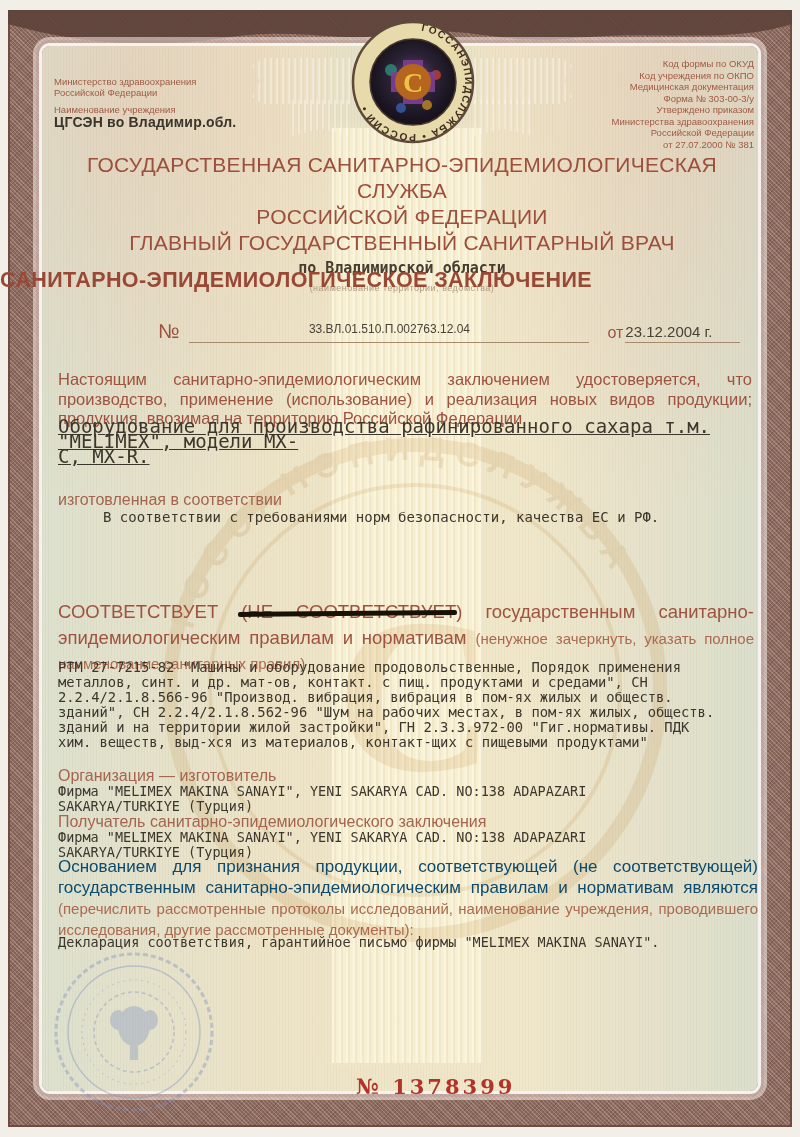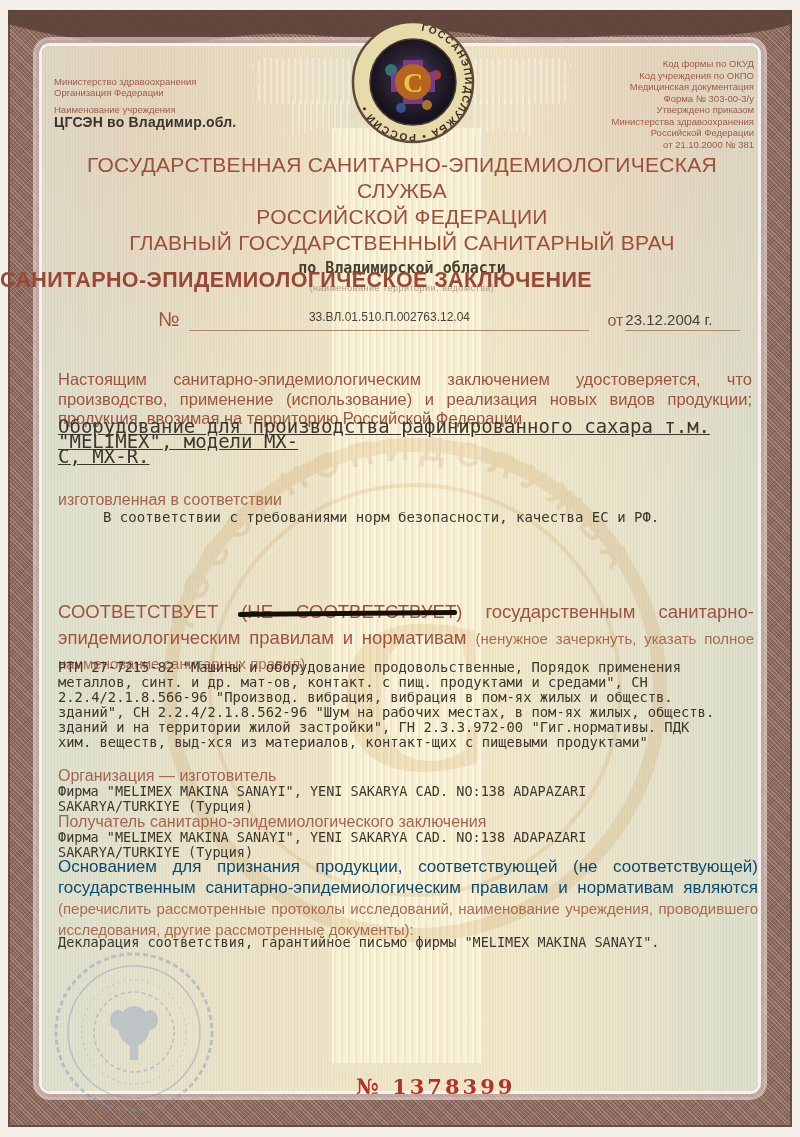--- a/index.html
+++ b/index.html
@@ -65,21 +65,21 @@
   .hdr-left .inst-value { margin-top:2px; font-size:14px; color:#3a352c; font-weight:bold; letter-spacing:.2px; }
   .hdr-right { right:46px; top:58px; width:210px; text-align:right; font-size:9.5px; line-height:11.5px; color:#a05a44; }
   .headings { left:52px; right:48px; top:152px; text-align:center; color:#9b4f3c; }
   .headings .h { font-size:21px; line-height:26px; letter-spacing:.3px; font-weight:500; }
   .territory { margin-top:3px; font-size:15px; font-weight:bold; color:#473e31; font-family:"DejaVu Sans Mono","Liberation Mono",monospace; }
   .territory-hint { margin-top:6px; font-size:9px; color:#b39b80; letter-spacing:.5px; }
   .doc-title { left:0; right:0; top:268px; text-align:left; font-size:21.5px; font-weight:bold; letter-spacing:.4px; color:#9a4836; }
   .numrow { left:158px; right:60px; top:308px; display:flex; align-items:flex-end; }
   .numrow .no { font-size:20px; color:#9d5340; margin-right:10px; }
   .numrow .blank1 { width:400px; border-bottom:1px solid #a78a6d; text-align:center; font-size:12px; color:#494237; padding-bottom:6px; }
-  .numrow .ot { font-size:16px; color:#9d5340; margin:4px 2px 1px 18px; }
+  .numrow .ot { font-size:16px; color:#9d5340; margin:16px 2px 1px 18px; }
   .numrow .blank2 { flex:1; border-bottom:1px solid #a78a6d; font-size:15px; color:#494237; padding-bottom:2px; }
   .statement { left:58px; width:694px; top:370px; font-size:16.5px; line-height:19.5px; text-align:justify; }
   .product   { left:58px; width:706px; top:419px; font-size:19px; line-height:15px;text-decoration:underline; }
   .made-label{ left:58px; top:491px; font-size:16px; }
   .made-val  { left:58px; width:706px; top:509px; font-size:14px;margin-left:45px; }
   .compliance{ left:58px; width:696px; top:599px; text-align:justify; line-height:25px; }
   .compliance .cap  { font-size:18.5px; color:#9d5340; }
   .compliance .hint { font-size:15px; color:#aa6a50; }
   .struck { position:relative; white-space:nowrap; }
   .struck::after { content:""; position:absolute; left:-3px; right:-1px; top:46%; height:5px;
@@ -148,33 +148,33 @@
     <rect x="40" y="52" width="44" height="20" fill="#7d3f92" opacity=".9"></rect>
     <circle cx="62" cy="62" r="18" fill="#b5651d"></circle>
     <text x="62" y="72" text-anchor="middle" font-family="Liberation Serif, serif" font-size="28" font-weight="bold" fill="#ecc347">С</text>
     <text font-family="Liberation Sans, sans-serif" font-size="10.2" font-weight="bold" fill="#3f2c20" letter-spacing="1.4">
       <textPath href="#sealArc" startOffset="8">ГОССАНЭПИДСЛУЖБА • РОССИИ •</textPath>
     </text>
   </svg>
 
   <div class="abs hdr-left">
     <div class="pre">Министерство здравоохранения
-Организация Федерации</div>
+Российской Федерации</div>
     <div class="inst-label">Наименование учреждения</div>
     <div class="inst-value">ЦГСЭН во Владимир.обл.</div>
   </div>
 
   <div class="abs hdr-right pre">Код формы по ОКУД
 Код учреждения по ОКПО
 Медицинская документация
 Форма № 303-00-3/у
 Утверждено приказом
 Министерства здравоохранения
 Российской Федерации
-от 21.10.2000 № 381</div>
+от 27.07.2000 № 381</div>
 
   <div class="abs headings">
     <div class="h">ГОСУДАРСТВЕННАЯ САНИТАРНО-ЭПИДЕМИОЛОГИЧЕСКАЯ СЛУЖБА</div>
     <div class="h">РОССИЙСКОЙ ФЕДЕРАЦИИ</div>
     <div class="h">ГЛАВНЫЙ ГОСУДАРСТВЕННЫЙ САНИТАРНЫЙ ВРАЧ</div>
     <div class="territory">по Владимирской области</div>
     <div class="territory-hint">(наименование территории,  ведомства)</div>
   </div>
 
   <div class="abs doc-title">САНИТАРНО-ЭПИДЕМИОЛОГИЧЕСКОЕ ЗАКЛЮЧЕНИЕ</div>

